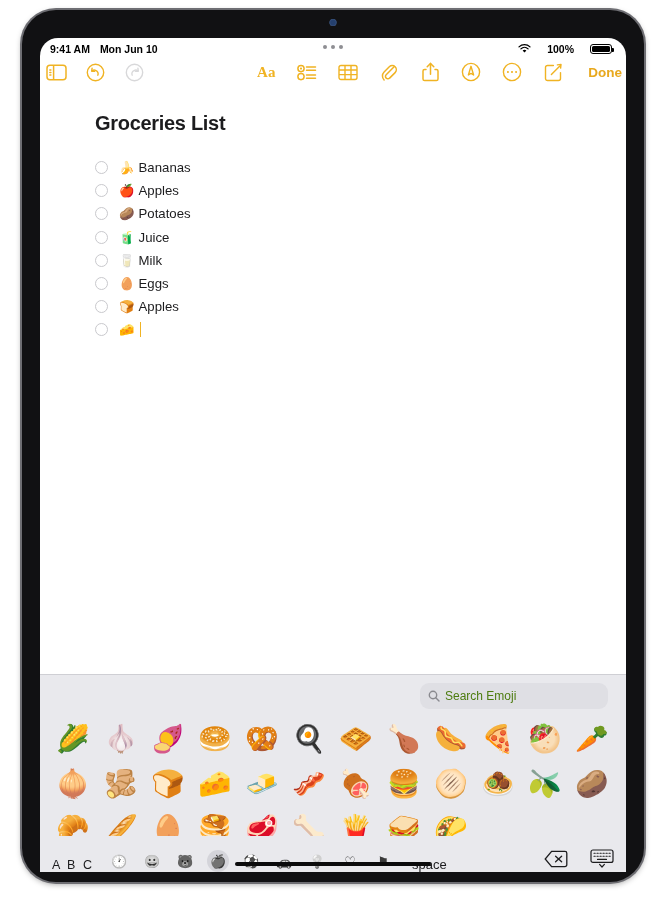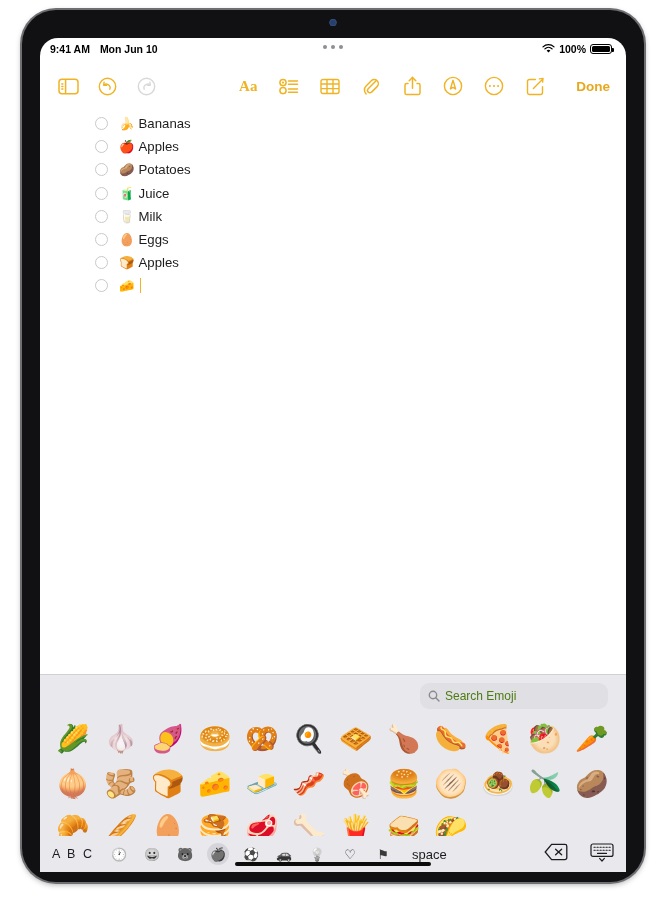--- a/index.html
+++ b/index.html
@@ -38,52 +38,52 @@
 
   
   #statusbar {
     height: 22px;
     display: flex; align-items: center;
     padding: 0 14px 0 10px;
     font-size: 10.5px; font-weight: bold; color: #000;
     position: relative;
   }
   #status-left { display: flex; gap: 10px; align-items: flex-end; }
-  #status-right { margin-left: auto; display: flex; gap: 4px; align-items: center; }
+  #status-right { margin-left: auto; display: flex; gap: 16px; align-items: center; }
   .wifi-icon { width: 13px; height: 10px; display:inline-block; position: relative; }
   .batt-shell {
     width: 22px; height: 10.5px; border: 1px solid #000;
     border-radius: 3px; position: relative; display:inline-block;
   }
   .batt-fill { position:absolute; left:1px; top:1px; bottom:1px; right:1px; background:#000; border-radius:1.5px; }
   .batt-nub { position:absolute; right:-3px; top:3px; width:2px; height:4.5px; background:#000; border-radius:0 1px 1px 0; }
   #dots-handle {
     position: absolute; left: 50%; top: 7px; transform: translateX(-50%);
     display: flex; gap: 4px;
   }
   #dots-handle i { width: 4px; height: 4px; border-radius: 50%; background: #8e8e93; display:block; }
 
   
   #toolbar {
     height: 38px;
-    display: flex; align-items: flex-end;
-    padding: 0 16px;
+    display: flex; align-items: flex-start;
+    padding: 0 4px;
     color: #f0b323;
   }
   .tb-group { display: flex; align-items: center; gap: 15px; }
   .tb-right { margin-left: auto; display: flex; align-items: center; gap: 17px; }
   .tb-btn {
     width: 24px; height: 24px;
     display: flex; align-items: center; justify-content: center;
     cursor: pointer;
   }
   .tb-btn svg { display: block; }
   #done-btn {
     font-size: 13.5px; font-weight: bold; color: #e8a81d;
-    cursor: pointer; margin-left: 12px;
+    cursor: pointer; margin-left: 6px;
   }
   .disabled { opacity: .38; }
 
   
   #note {
     padding: 14px 0 0 55px;
     height: 600px;
     background: #fff;
   }
   #note-title {
@@ -133,21 +133,21 @@
     display: grid;
     grid-template-columns: repeat(12, 1fr);
     grid-auto-rows: 45px;
     align-items: center; justify-items: center;
   }
   .emoji-cell { font-size: 27px; line-height: 1; cursor: pointer; }
 
   #kb-bottom {
     position: absolute; left: 0; right: 0; bottom: 0;
     height: 36px;
-    display: flex; align-items: center;
+    display: flex; align-items: flex-end;
     padding: 0 12px;
     background: #e9e9ed;
   }
   #abc-btn { font-size: 12.5px; color: #1c1c1e; letter-spacing: 2px; cursor: pointer; width: 56px; }
   #cat-row { display: flex; align-items: center; gap: 11px; }
   .cat-btn {
     width: 22px; height: 22px; border-radius: 50%;
     display: flex; align-items: center; justify-content: center;
     font-size: 13px; color: #3a3a3c; cursor: pointer;
   }
@@ -277,20 +277,21 @@
             <path d="M16.5 9.6 V15.5 A2 2 0 0 1 14.5 17.5 H3.5 A2 2 0 0 1 1.5 15.5 V4.5 A2 2 0 0 1 3.5 2.5 H9.4"></path>
             <path d="M7.4 11.6 L16.4 2.4"></path>
             <path d="M13.4 1.9 L17 1.4 L16.6 5.1"></path>
           </svg>
         </div>
         <div id="done-btn">Done</div>
       </div>
     </div>
 
     <div id="note">
+      <div id="note-title">Groceries List</div>
       <div id="todo-list">
           <div class="todo">
             <div class="checkbox"></div>
             <span class="todo-emoji">🍌</span>
             <span>Bananas</span>
           </div>
           <div class="todo">
             <div class="checkbox"></div>
             <span class="todo-emoji">🍎</span>
             <span>Apples</span>

